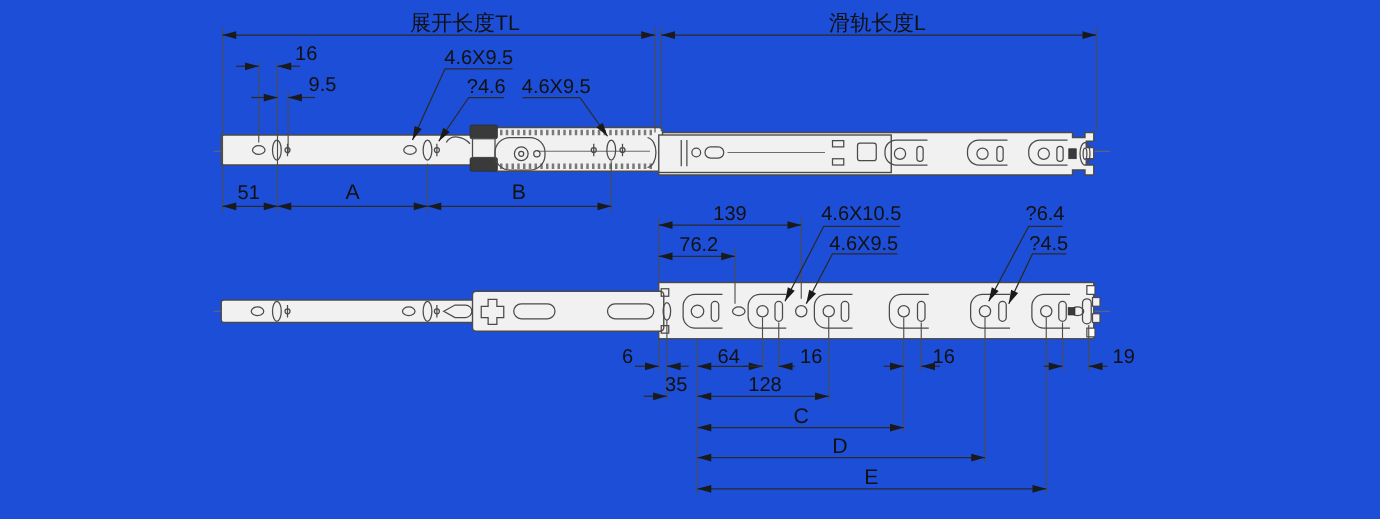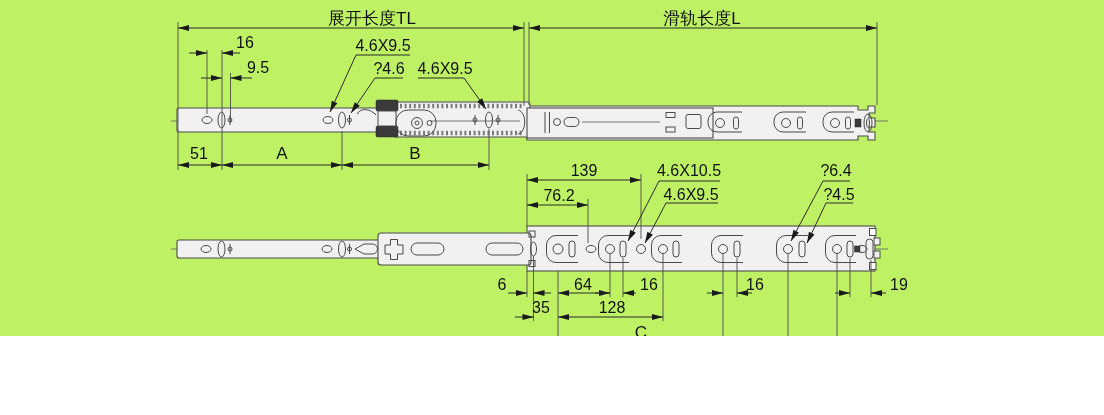--- a/index.html
+++ b/index.html
@@ -1,16 +1,16 @@
 <!DOCTYPE html>
 <html><head>
 <meta charset="utf-8">
 <style>
   html,body{margin:0;padding:0;background:#ffffff;}
-  #stage{position:relative;width:1104px;height:336px;background:#bef264;overflow:hidden;
+  #stage{position:relative;width:1104px;height:415px;background:#1d4ed8;overflow:hidden;
          font-family:"Liberation Sans","DejaVu Sans",sans-serif;}
   svg{display:block}
   .dim{stroke:#2a2a2a;stroke-width:1;fill:none;}
   .ext{stroke:#4d4d4d;stroke-width:0.9;fill:none;}
   .ldr{stroke:#2a2a2a;stroke-width:1;fill:none;}
   .rail{fill:#f1f1f1;stroke:#4a4a4a;stroke-width:1.1;}
   .det{fill:none;stroke:#4a4a4a;stroke-width:1;}
   .detf{fill:#f1f1f1;stroke:#4a4a4a;stroke-width:1;}
   .cut{fill:#ffffff;stroke:#4a4a4a;stroke-width:1;}
   .cl{stroke:#6a6a6a;stroke-width:0.9;fill:none;}

